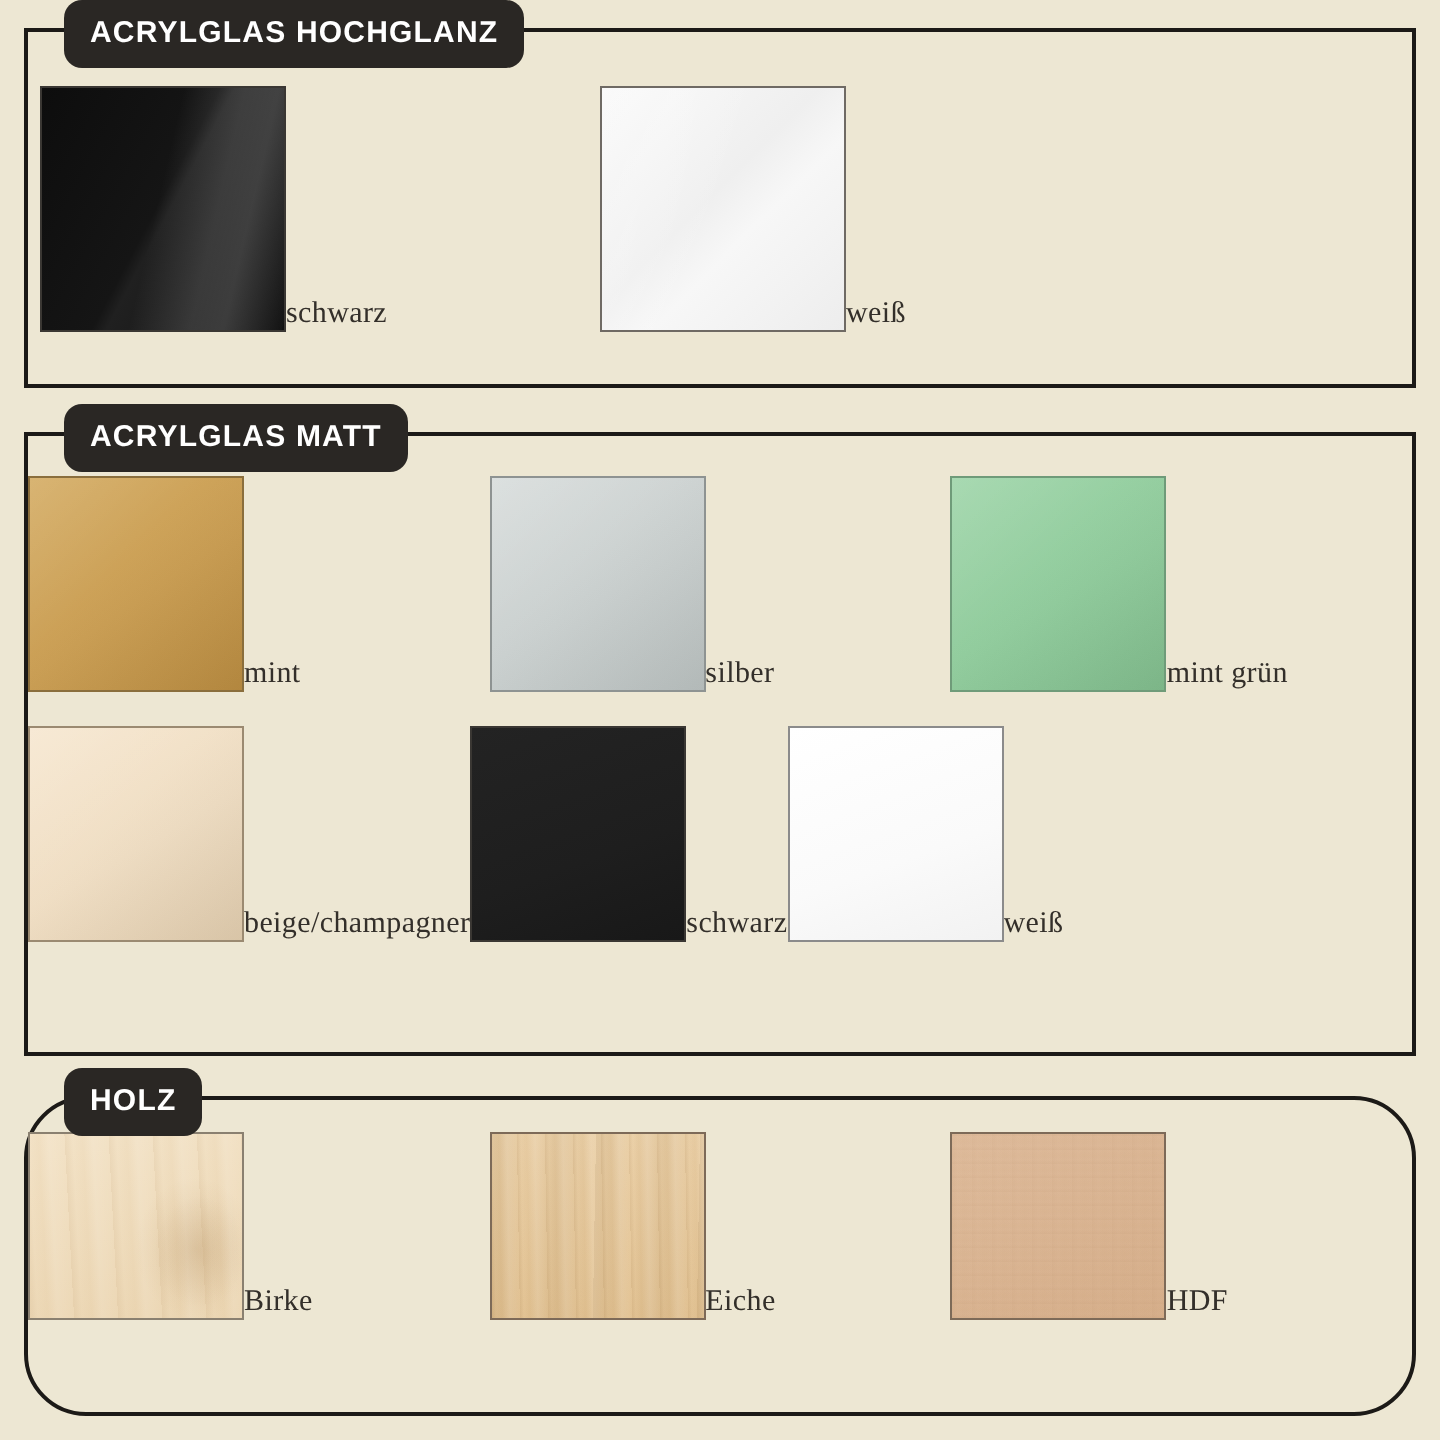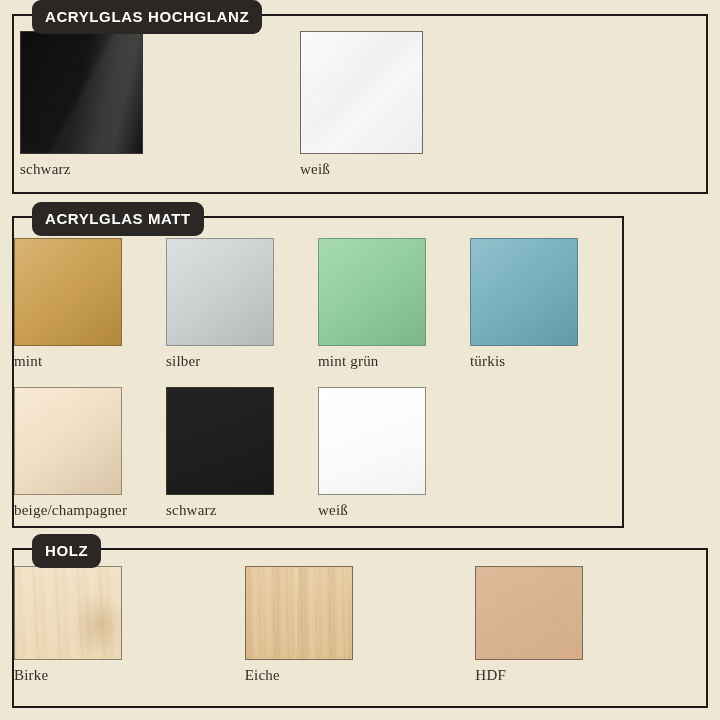--- a/index.html
+++ b/index.html
@@ -52,22 +52,22 @@
   }
 
   
   .row {
     display: flex;
     width: 100%;
   }
   .cell {
     flex: 1 1 0;
     display: flex;
-    flex-direction: column;
-    align-items: flex-start;
+    flex-direction: row;
+    align-items: flex-end;
   }
   .swatch {
     position: relative;
     overflow: hidden;
     border: 1px solid #7a736a;
     box-shadow: 0 0 0 0 rgba(0,0,0,0);
   }
   .swatch.dark-edge { border-color: #3a3733; }
   .label {
     margin-top: 7px;
@@ -197,62 +197,58 @@
           <div class="label">schwarz</div>
         </div>
         <div class="cell">
           <div class="swatch gloss" style="width:123px; height:123px; background:linear-gradient(135deg,#FAFAFA 0%,#EFEFEF 45%,#F7F7F7 60%,#EDEDED 100%); border-color:#6f6a64;"></div>
           <div class="label">weiß</div>
         </div>
       </div>
     </div>
   </div>
 
-  <div class="section" style="left:12px; top:216px; width:612px; height:312px;">
+  <div class="section" style="left:12px; top:216px; width:696px; height:312px;">
     <div class="badge">ACRYLGLAS MATT</div>
     <div class="section-body" style="justify-content:flex-start; padding-top:20px;">
 
       <div class="row" style="width:100%;">
         <div class="cell">
           <div class="swatch sheen" style="width:108px; height:108px; background:linear-gradient(145deg,#D2A85C 0%,#C99C50 55%,#BC8E42 100%); border-color:#8a6e3c;"></div>
           <div class="label">mint</div>
         </div>
         <div class="cell">
           <div class="swatch sheen" style="width:108px; height:108px; background:linear-gradient(150deg,#D6DBDA 0%,#C9CFCE 55%,#BCC3C2 100%); border-color:#8e9392;"></div>
           <div class="label">silber</div>
         </div>
         <div class="cell">
           <div class="swatch sheen" style="width:108px; height:108px; background:linear-gradient(150deg,#9AD3A5 0%,#8FCB9B 55%,#83BF8F 100%); border-color:#6f9b79;"></div>
           <div class="label">mint grün</div>
         </div>
-        <div class="cell">
-          <div class="swatch sheen" style="width:108px; height:108px; background:linear-gradient(150deg,#7FB7C4 0%,#74AEBC 55%,#68A2B0 100%); border-color:#5a858f;"></div>
-          <div class="label">türkis</div>
-        </div>
       </div>
 
       <div class="row" style="width:75%; margin-top:17px;">
         <div class="cell">
           <div class="swatch sheen" style="width:108px; height:108px; background:linear-gradient(150deg,#F6E6CE 0%,#EFDDC2 55%,#E4CFB0 100%); border-color:#9b8a71;"></div>
           <div class="label">beige/champagner</div>
         </div>
         <div class="cell">
           <div class="swatch dark-edge" style="width:108px; height:108px; background:linear-gradient(160deg,#232323 0%,#1E1E1E 60%,#181818 100%);"></div>
           <div class="label">schwarz</div>
         </div>
         <div class="cell">
           <div class="swatch" style="width:108px; height:108px; background:linear-gradient(160deg,#FFFFFF 0%,#FAFAFA 60%,#F2F2F2 100%); border-color:#8b8b8b;"></div>
           <div class="label">weiß</div>
         </div>
       </div>
 
     </div>
   </div>
 
-  <div class="section" style="left:12px; top:548px; width:696px; height:160px;">
+  <div class="section" style="left:12px; top:548px; width:696px; height:160px;border-radius:31px;">
     <div class="badge">HOLZ</div>
     <div class="section-body" style="justify-content:flex-start; padding-top:16px;">
       <div class="row" style="width:100%;">
         <div class="cell">
           <div class="swatch grain-birke" style="width:108px; height:94px; background:#F0DCBA; border-color:#8a8070;"></div>
           <div class="label">Birke</div>
         </div>
         <div class="cell">
           <div class="swatch grain-strong" style="width:108px; height:94px; background:#E8C99A; border-color:#7d6a58;"></div>
           <div class="label">Eiche</div>

